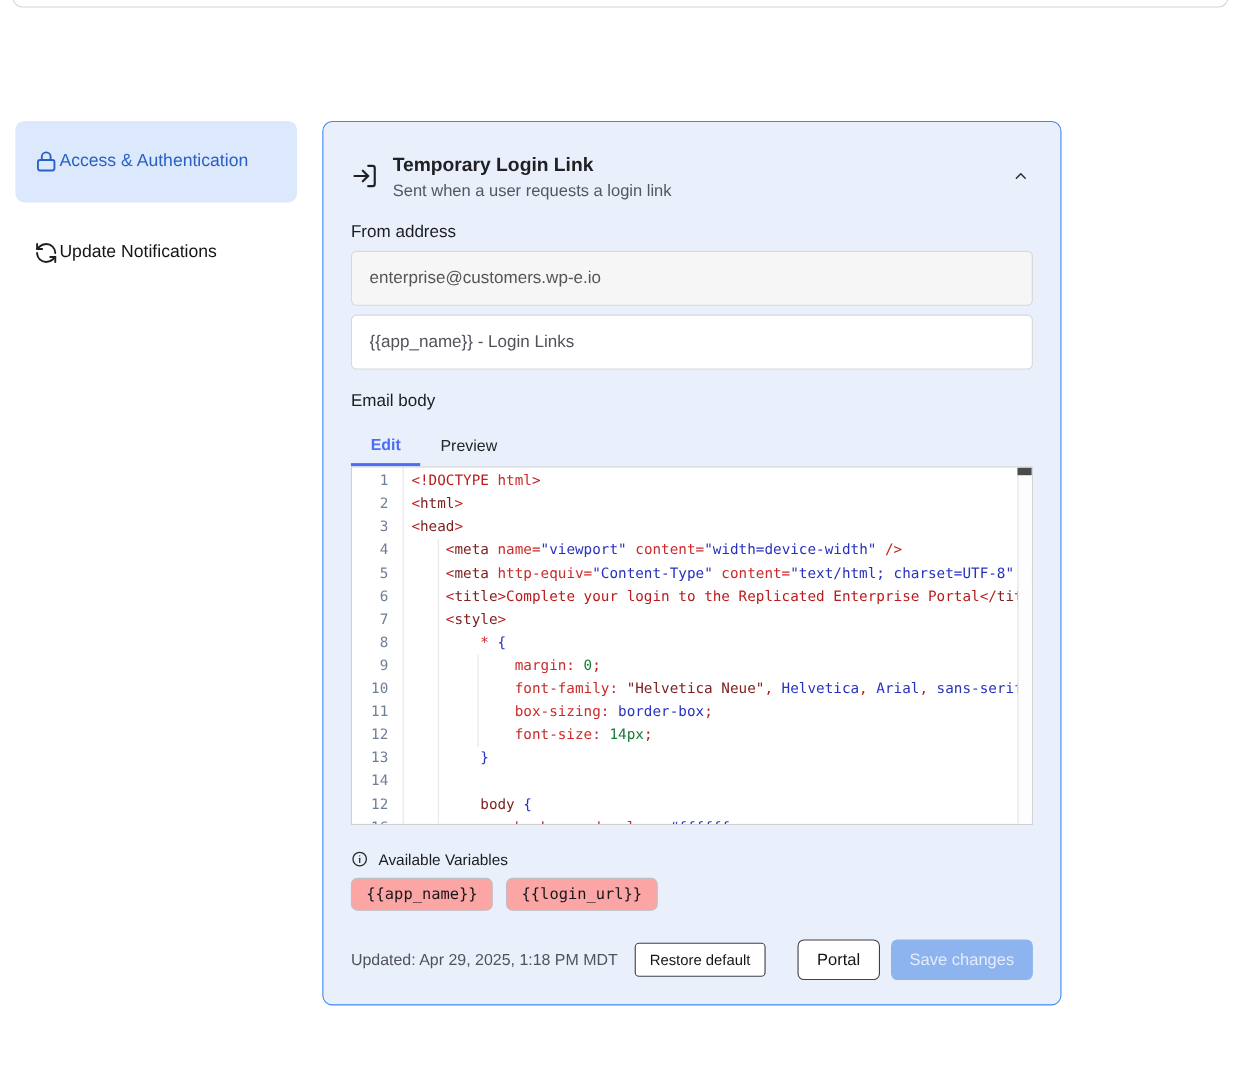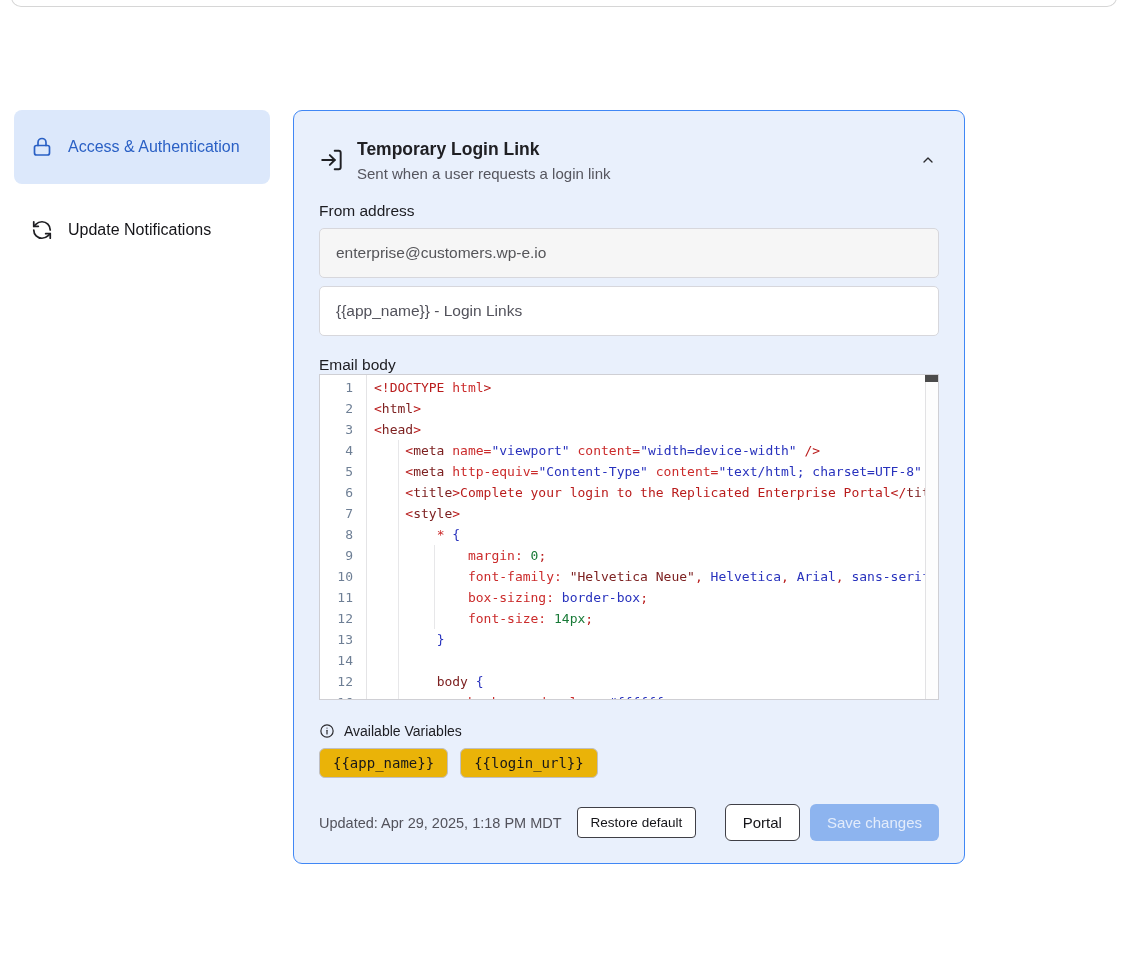--- a/index.html
+++ b/index.html
@@ -11,21 +11,21 @@
     border:1px solid #d6d6d6; border-top:none; border-radius:0 0 10px 10px; background:#fff; }
 
   .page-head { position:absolute; left:35px; top:30px; }
   .page-title { font-size:19px; font-weight:700; color:#0f0f10; letter-spacing:.2px; }
   .page-sub { margin-top:14px; font-size:14.5px; color:#4b4b52; }
 
   .content { position:absolute; left:14px; top:110px; display:flex; }
 
   
   .sidebar { width:256px; flex:none; }
-  .side-item { display:flex; align-items:center; gap:14px; padding:14px 16px; border-radius:8px;
+  .side-item { display:flex; align-items:center; padding:14px 16px; border-radius:8px;
     font-size:16px; line-height:1.5; cursor:pointer; }
   .side-item.active { background:#dce8fb; color:#2a60c5; min-height:74px; }
   .side-item.plain { margin-top:20px; color:#141418; min-height:46px; }
   .side-icon { flex:none; width:24px; height:24px; display:flex; align-items:center; justify-content:center; }
 
   
   .panel { width:672px; margin-left:23px; background:#e9f0fc; border:1.5px solid #4087f5;
     border-radius:9px; padding:24px 25px 22px 25px; }
 
   .panel-head { display:flex; align-items:flex-start; margin-top:4px; }
@@ -66,21 +66,21 @@
   .guide-2 { position:absolute; left:114px; top:170px; height:84px; width:1px; background:#e7e7e9; }
   .v-scroll { position:absolute; right:0; top:0; bottom:0; width:13px; background:#fdfdfd;
     border-left:1px solid #e2e2e4; }
   .v-thumb { position:absolute; top:0; right:0; width:13px; height:7px; background:#4b4b4b; }
 
   
   .vars-row { display:flex; align-items:center; gap:9px; margin-top:23px; }
   .vars-label { font-size:14px; color:#1c1c21; }
   .chips { display:flex; gap:12px; margin-top:9px; }
   .chip { font-family:"DejaVu Sans Mono", monospace; font-size:14px; color:#17171a;
-    background:#eab308; border:1px solid #bfbfc4; border-radius:6px; padding:6px 13px; cursor:pointer; }
+    background:#fca5a5; border:1px solid #bfbfc4; border-radius:6px; padding:6px 13px; cursor:pointer; }
 
   
   .panel-footer { display:flex; align-items:center; margin-top:26px; }
   .updated { font-size:14.5px; color:#52525b; }
   .btn { font-family:"Liberation Sans",sans-serif; background:#fff; cursor:pointer; }
   .btn-restore { margin-left:15px; font-size:13.5px; color:#141418; border:1px solid #3f3f46;
     border-radius:4px; padding:7px 13px; }
   .btn-cancel { margin-left:auto; font-size:15px; color:#141418; border:1px solid #3f3f46;
     border-radius:6px; padding:9px 17px; }
   .btn-save { margin-left:10px; font-size:15px; color:#e3ecfb; background:#8db4ef; border:none;
@@ -142,20 +142,24 @@
         </span>
       </div>
 
       <div class="field-label">From address</div>
       <input class="text-input muted" type="text" readonly="" value="enterprise@customers.wp-e.io" style="">
 
       <input class="text-input" type="text" value="{{app_name}} - Login Links" style="">
 
       <div class="field-label">Email body</div>
 
+      <div class="tabs">
+        <div class="tab active">Edit</div>
+        <div class="tab">Preview</div>
+      </div>
 
       <div class="editor">
         <div class="editor-lines">
             <div class="cl"><span class="g">1</span><span class="c"><span class="tok-p">&lt;!DOCTYPE </span><span class="tok-a">html</span><span class="tok-p">&gt;</span></span></div>
             <div class="cl"><span class="g">2</span><span class="c"><span class="tok-p">&lt;</span><span class="tok-t">html</span><span class="tok-p">&gt;</span></span></div>
             <div class="cl"><span class="g">3</span><span class="c"><span class="tok-p">&lt;</span><span class="tok-t">head</span><span class="tok-p">&gt;</span></span></div>
             <div class="cl"><span class="g">4</span><span class="c"><span class="tok-p">    &lt;</span><span class="tok-t">meta</span><span class="tok-p"> </span><span class="tok-a">name=</span><span class="tok-v">"viewport"</span><span class="tok-p"> </span><span class="tok-a">content=</span><span class="tok-v">"width=device-width"</span><span class="tok-p"> /&gt;</span></span></div>
             <div class="cl"><span class="g">5</span><span class="c"><span class="tok-p">    &lt;</span><span class="tok-t">meta</span><span class="tok-p"> </span><span class="tok-a">http-equiv=</span><span class="tok-v">"Content-Type"</span><span class="tok-p"> </span><span class="tok-a">content=</span><span class="tok-v">"text/html; charset=UTF-8"</span><span class="tok-p"> /&gt;</span></span></div>
             <div class="cl"><span class="g">6</span><span class="c"><span class="tok-p">    &lt;</span><span class="tok-t">title</span><span class="tok-p">&gt;Complete your login to the Replicated Enterprise Portal&lt;/</span><span class="tok-t">title</span><span class="tok-p">&gt;</span></span></div>
             <div class="cl"><span class="g">7</span><span class="c"><span class="tok-p">    &lt;</span><span class="tok-t">style</span><span class="tok-p">&gt;</span></span></div>

